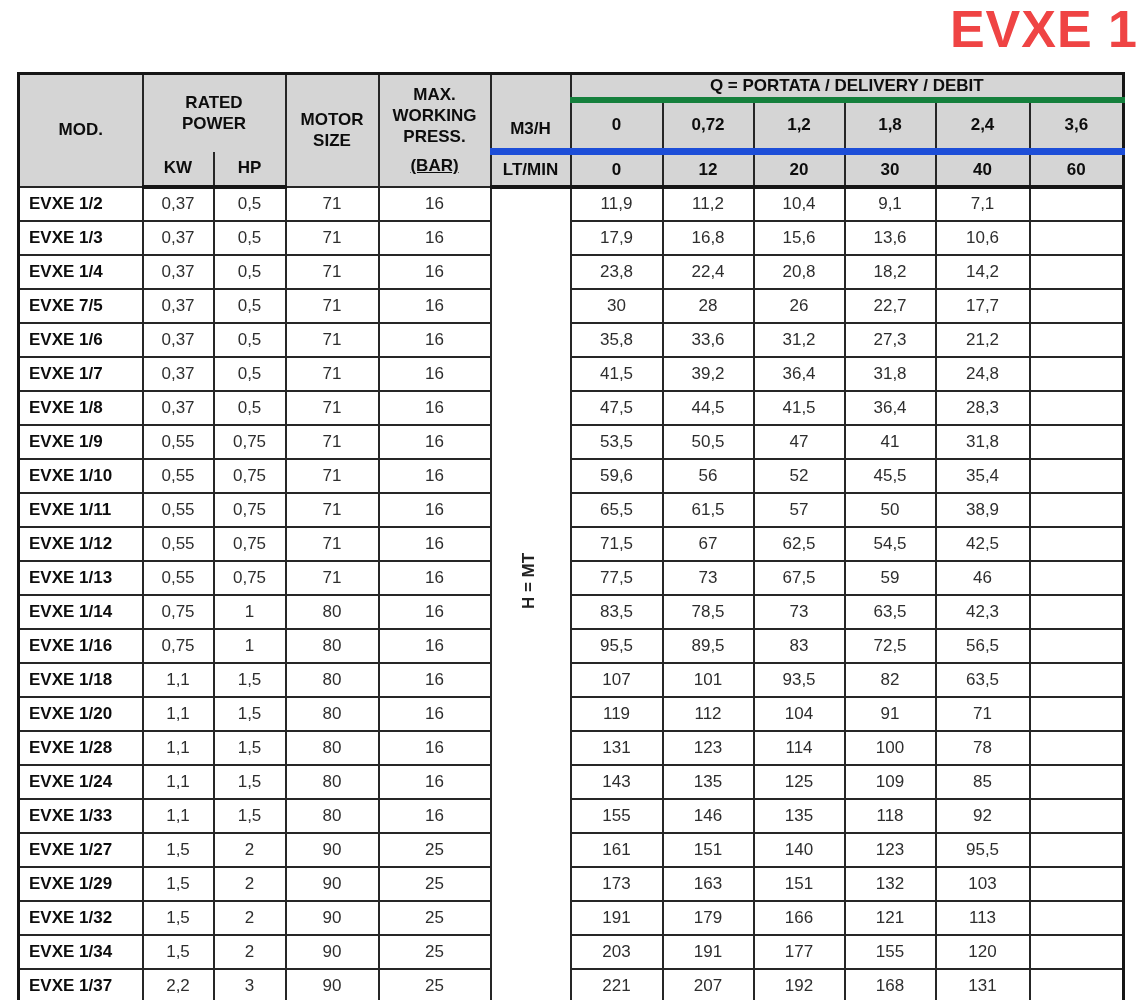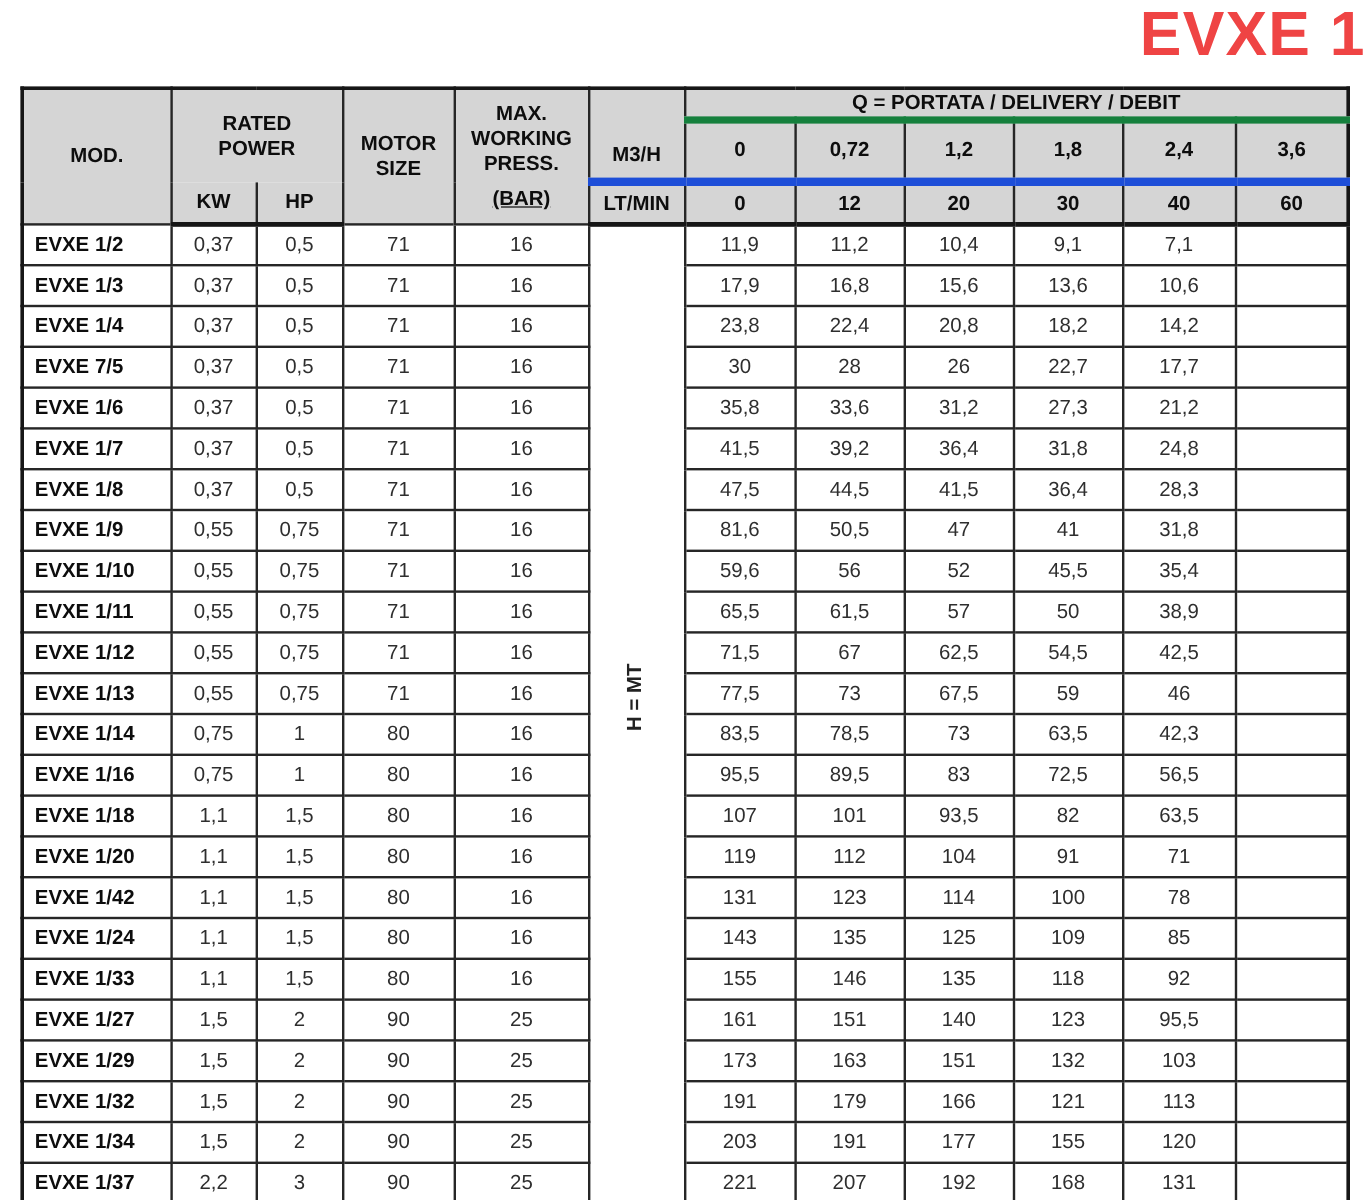--- a/index.html
+++ b/index.html
@@ -257,21 +257,21 @@
         <td class="td-num"></td>
       </tr>
 
       <tr class="data-row">
         <td class="td-mod">EVXE 1/9</td>
         <td class="td-num">0,55</td>
         <td class="td-num">0,75</td>
         <td class="td-num">71</td>
         <td class="td-num">16</td>
         <td class="td-hmt"></td>
-        <td class="td-num">81,6</td>
+        <td class="td-num">53,5</td>
         <td class="td-num">50,5</td>
         <td class="td-num">47</td>
         <td class="td-num">41</td>
         <td class="td-num">31,8</td>
         <td class="td-num"></td>
       </tr>
 
       <tr class="data-row">
         <td class="td-mod">EVXE 1/10</td>
         <td class="td-num">0,55</td>
@@ -386,21 +386,21 @@
         <td class="td-hmt"></td>
         <td class="td-num">119</td>
         <td class="td-num">112</td>
         <td class="td-num">104</td>
         <td class="td-num">91</td>
         <td class="td-num">71</td>
         <td class="td-num"></td>
       </tr>
 
       <tr class="data-row">
-        <td class="td-mod">EVXE 1/42</td>
+        <td class="td-mod">EVXE 1/28</td>
         <td class="td-num">1,1</td>
         <td class="td-num">1,5</td>
         <td class="td-num">80</td>
         <td class="td-num">16</td>
         <td class="td-hmt"></td>
         <td class="td-num">131</td>
         <td class="td-num">123</td>
         <td class="td-num">114</td>
         <td class="td-num">100</td>
         <td class="td-num">78</td>

